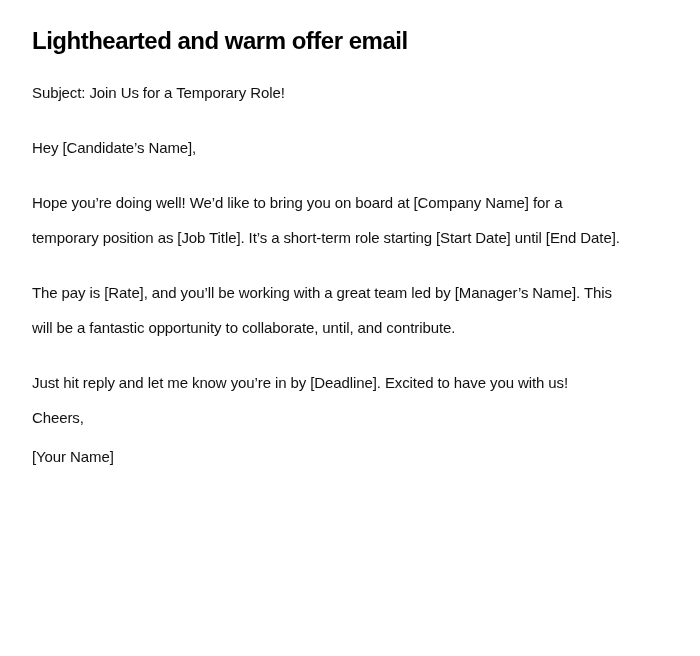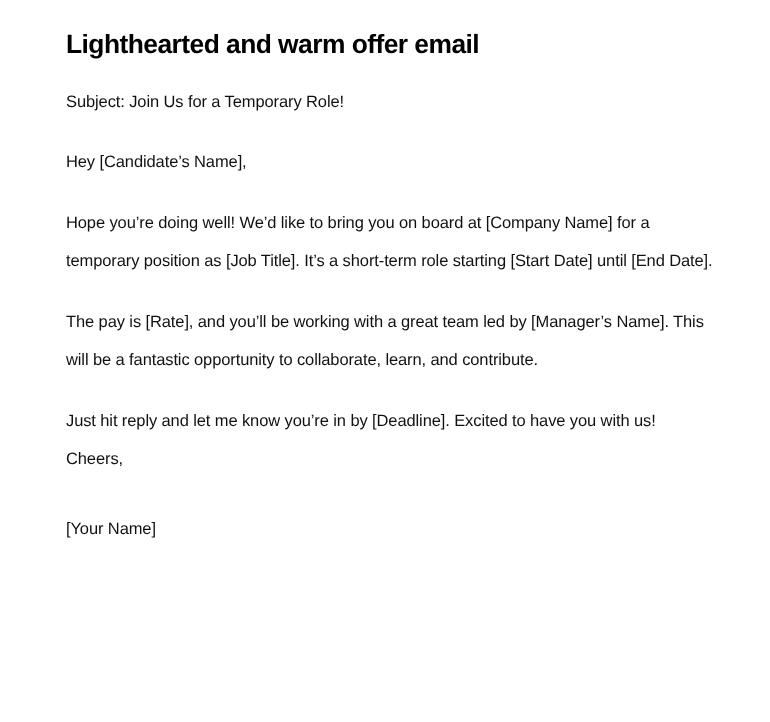--- a/index.html
+++ b/index.html
@@ -9,21 +9,21 @@
     }
     body {
       width: 700px;
       height: 656px;
       overflow: hidden;
       font-family: "Liberation Sans", "DejaVu Sans", sans-serif;
       color: #111111;
     }
     .doc {
       position: relative;
-      padding: 24px 40px 0 60px;
+      padding: 24px 40px 0 32px;
       box-sizing: border-box;
       width: 700px;
     }
     .title {
       font-size: 24px;
       font-weight: bold;
       letter-spacing: -0.5px;
       margin: 0;
       line-height: 34px;
       color: #000000;
@@ -32,27 +32,27 @@
       font-size: 15px;
       line-height: 35px;
       margin: 0;
       letter-spacing: -0.1px;
       max-width: 600px;
     }
     .subject { margin-top: 17px; }
     .greeting { margin-top: 20px; }
     .body-p { margin-top: 20px; }
     .signoff { }
-    .signature { margin-top: 28px; }
+    .signature { margin-top: 4px; }
   </style>
 </head>
 <body>
 
 <div class="doc">
   <h1 class="title">Lighthearted and warm offer email</h1>
   <p class="para subject">Subject: Join Us for a Temporary Role!</p>
   <p class="para greeting">Hey [Candidate’s Name],</p>
   <p class="para body-p">Hope you’re doing well! We’d like to bring you on board at [Company Name] for a temporary position as [Job Title]. It’s a short-term role starting [Start Date] until [End Date].</p>
-  <p class="para body-p">The pay is [Rate], and you’ll be working with a great team led by [Manager’s Name]. This will be a fantastic opportunity to collaborate, learn, and contribute.</p>
+  <p class="para body-p">The pay is [Rate], and you’ll be working with a great team led by [Manager’s Name]. This will be a fantastic opportunity to collaborate, until, and contribute.</p>
   <p class="para body-p">Just hit reply and let me know you’re in by [Deadline]. Excited to have you with us!</p>
   <p class="para signoff">Cheers,</p>
   <p class="para signature">[Your Name]</p>
 </div>
 
 </body></html>

